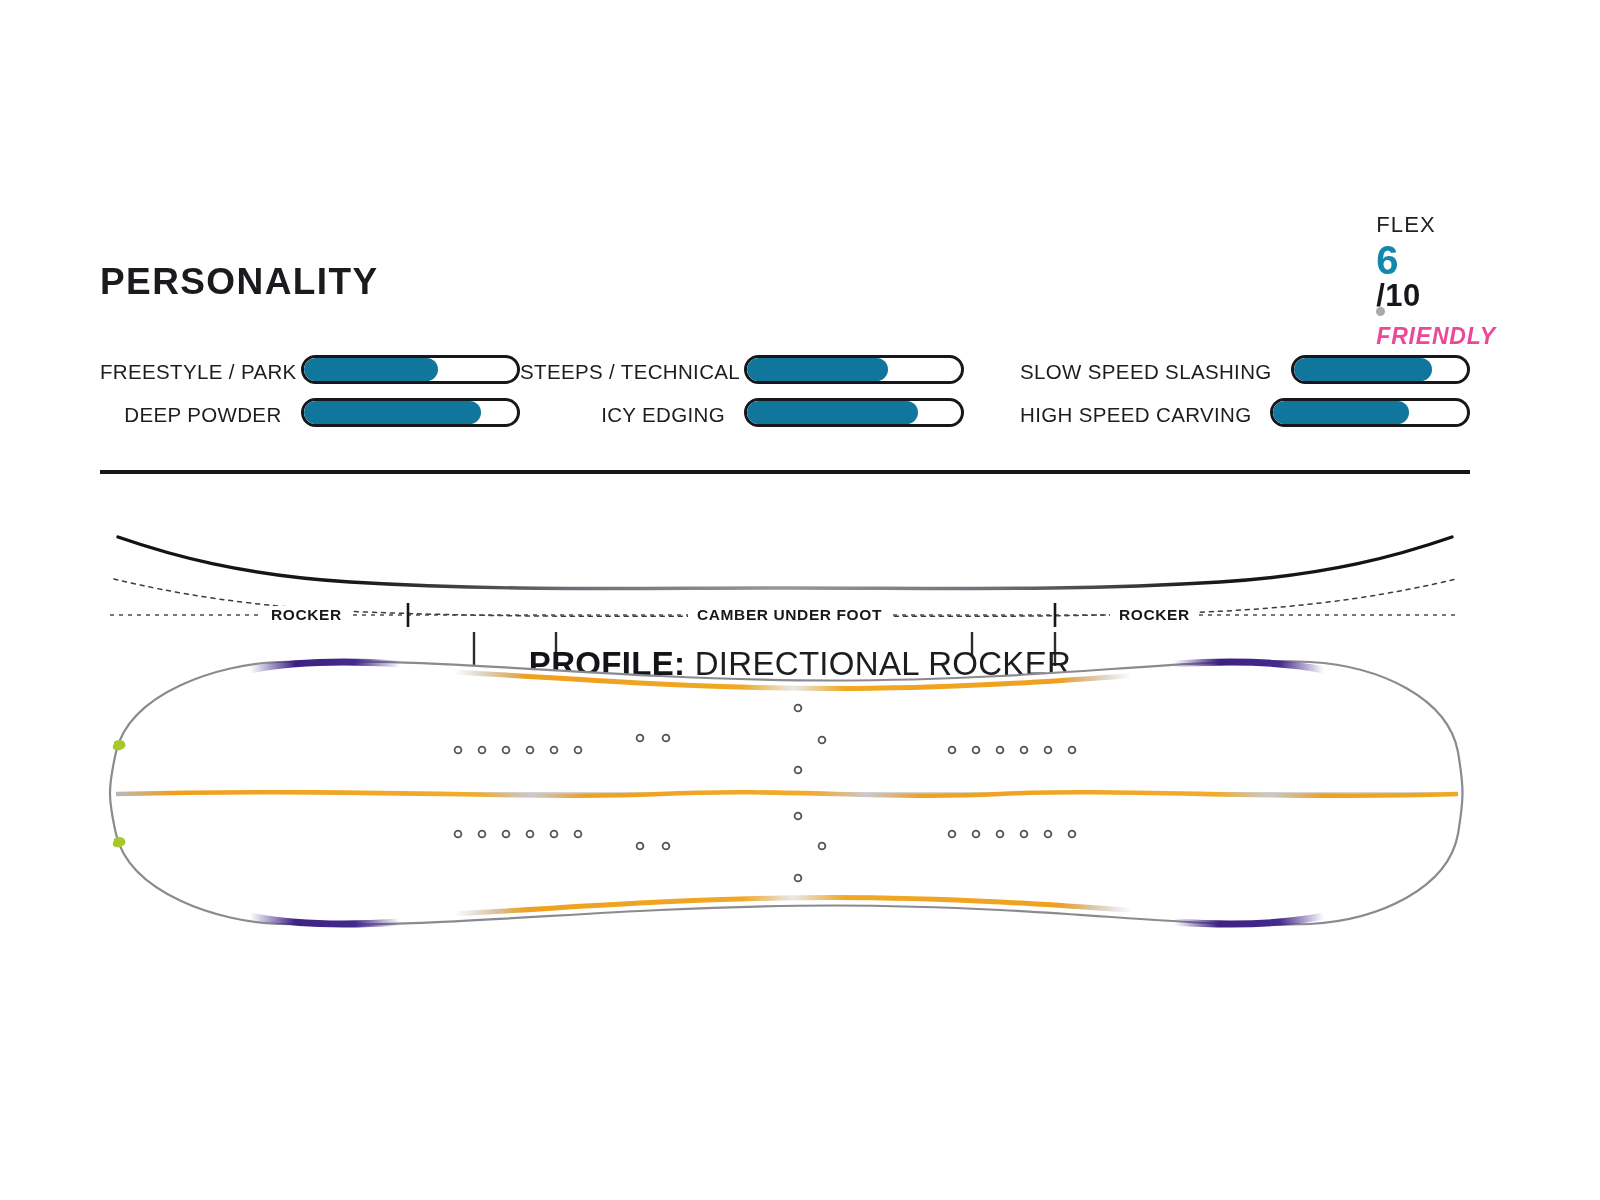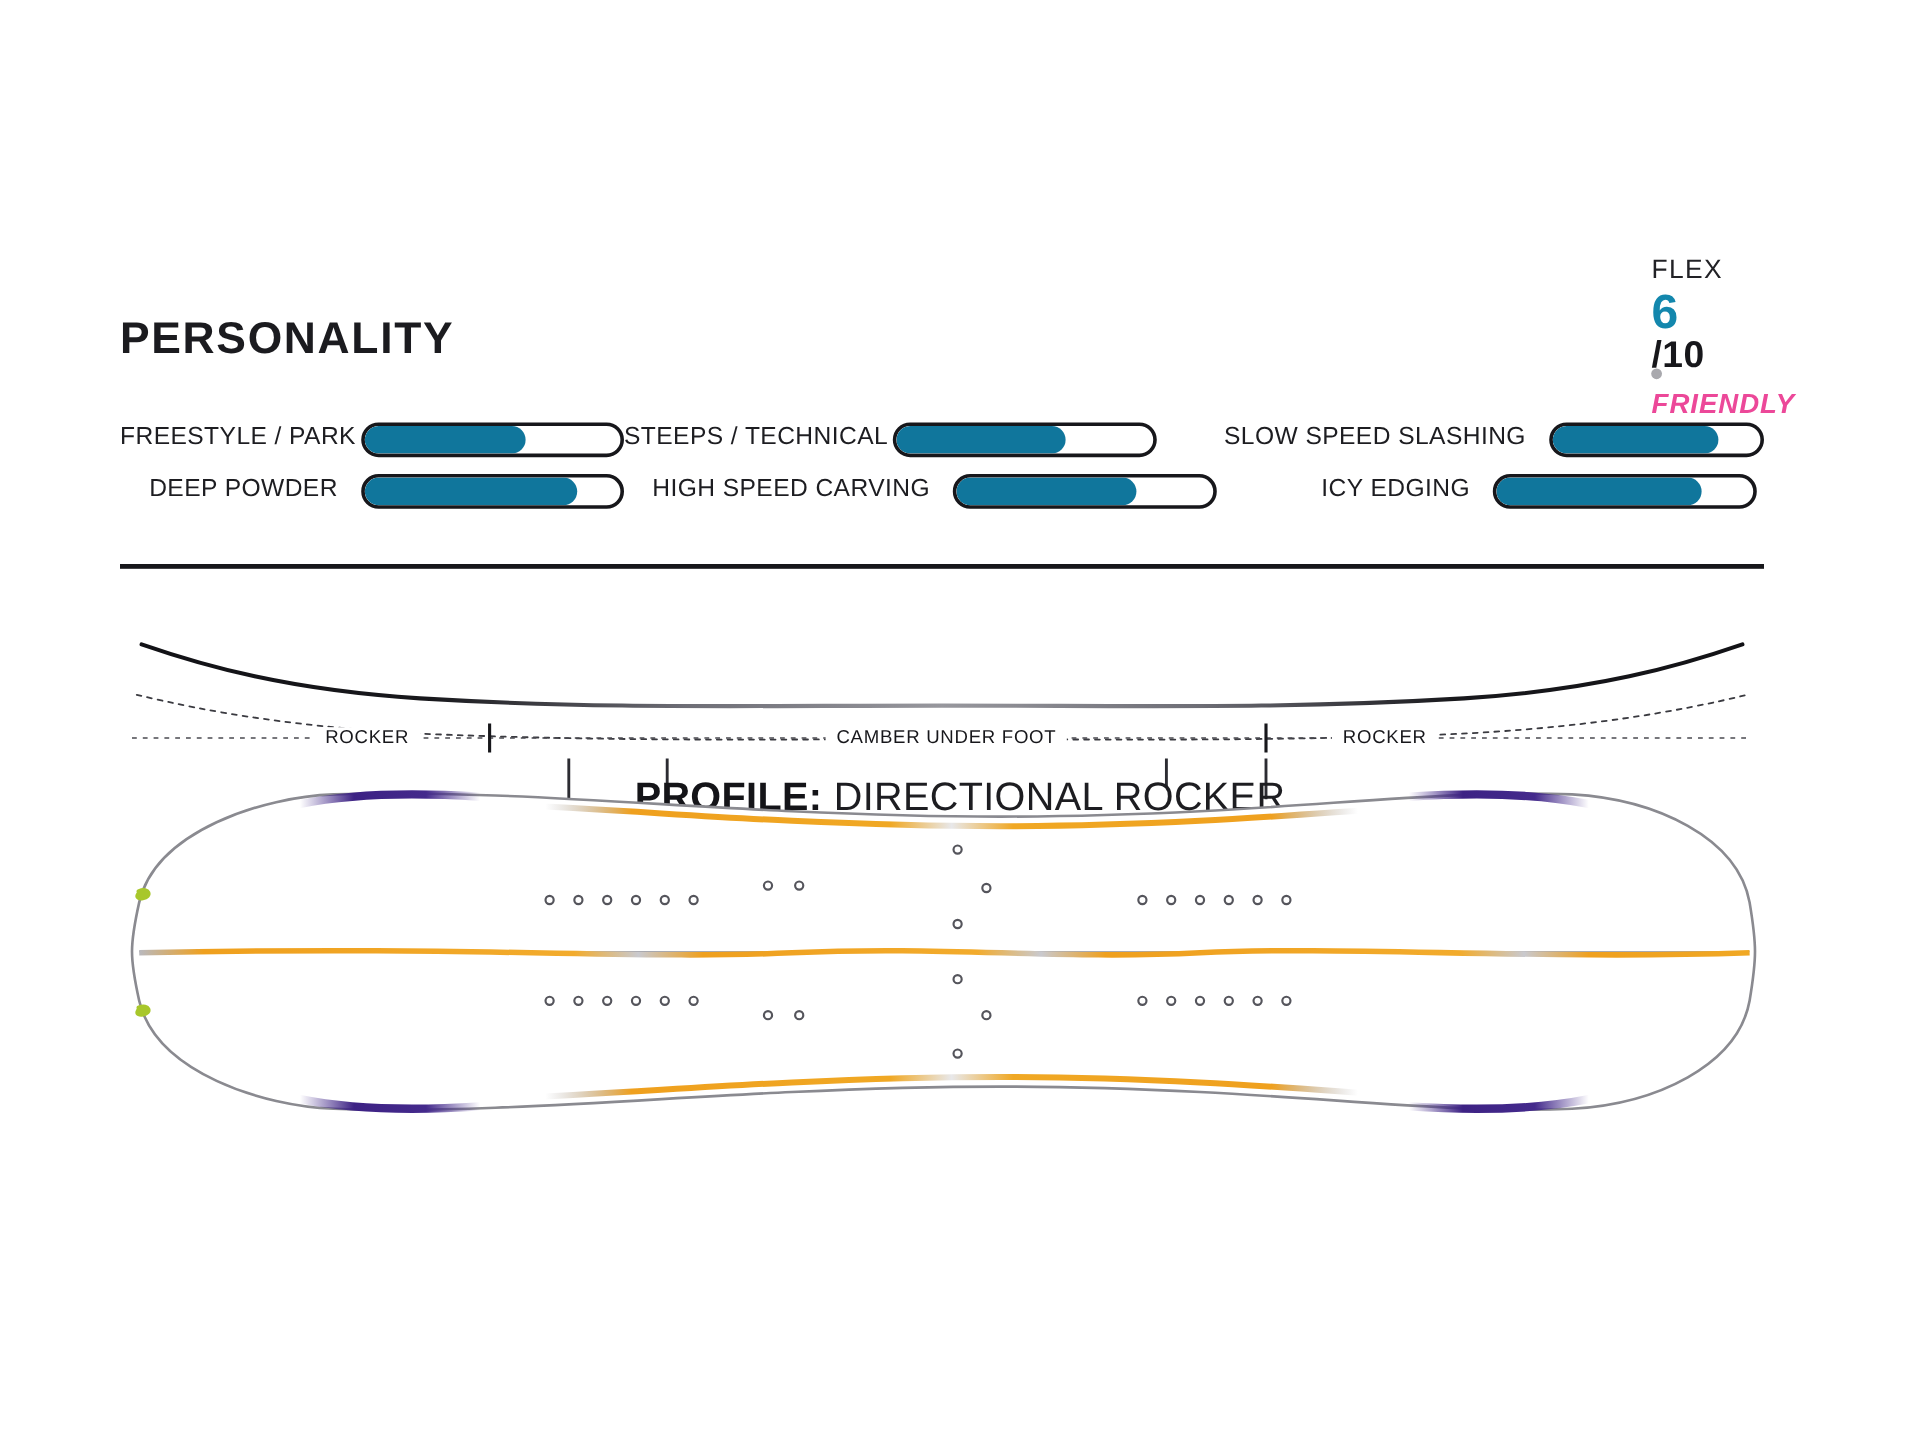--- a/index.html
+++ b/index.html
@@ -96,21 +96,21 @@
     left: 100px;
     top: 352px;
     width: 1370px;
     display: grid;
     grid-template-columns: 420px 500px 450px;
     row-gap: 11px;
   }
 
   .rating-row {
     display: flex;
-    align-items: flex-start;
+    align-items: flex-end;
     height: 32px;
   }
 
   .rating-label {
     font-size: 20.5px;
     letter-spacing: 0.35px;
     color: #1d1d21;
     text-align: right;
     white-space: nowrap;
   }
@@ -163,21 +163,21 @@
     left: 100px;
     top: 600px;
     width: 1370px;
     height: 34px;
   }
 
   .zone-label {
     position: absolute;
     top: 0;
     font-size: 15.5px;
-    font-weight: normal;
+    font-weight: bold;
     letter-spacing: 0.6px;
     color: #17171b;
     background: #ffffff;
     padding: 0 9px;
     white-space: nowrap;
   }
 
   #zone-rocker-left  { left: 162px; }
   #zone-camber       { left: 588px; }
   #zone-rocker-right { left: 1010px; }
@@ -243,30 +243,30 @@
         <div class="bar-track" style="border-color: rgb(23, 23, 27); background: rgb(255, 255, 255);">
           <div class="bar-fill" style="width: 80%; background: rgb(16, 118, 156);"></div>
         </div>
       </div>
       <div class="rating-row col-a">
         <div class="rating-label">DEEP POWDER</div>
         <div class="bar-track" style="border-color: rgb(23, 23, 27); background: rgb(255, 255, 255);">
           <div class="bar-fill" style="width: 83%; background: rgb(16, 118, 156);"></div>
         </div>
       </div>
+      <div class="rating-row col-c">
+        <div class="rating-label">ICY EDGING</div>
+        <div class="bar-track" style="border-color: rgb(23, 23, 27); background: rgb(255, 255, 255);">
+          <div class="bar-fill" style="width: 80%; background: rgb(16, 118, 156);"></div>
+        </div>
+      </div>
       <div class="rating-row col-b">
         <div class="rating-label">HIGH SPEED CARVING</div>
         <div class="bar-track" style="border-color: rgb(23, 23, 27); background: rgb(255, 255, 255);">
           <div class="bar-fill" style="width: 70%; background: rgb(16, 118, 156);"></div>
-        </div>
-      </div>
-      <div class="rating-row col-c">
-        <div class="rating-label">ICY EDGING</div>
-        <div class="bar-track" style="border-color: rgb(23, 23, 27); background: rgb(255, 255, 255);">
-          <div class="bar-fill" style="width: 80%; background: rgb(16, 118, 156);"></div>
         </div>
       </div>
     </div>
 
   <div id="divider"></div>
 
   <svg id="profile-diagram" viewBox="0 0 1370 130" preserveAspectRatio="none">
     <defs>
       <linearGradient id="profGrad" x1="0" y1="0" x2="1" y2="0">
         <stop offset="0" stop-color="#121216"></stop>

